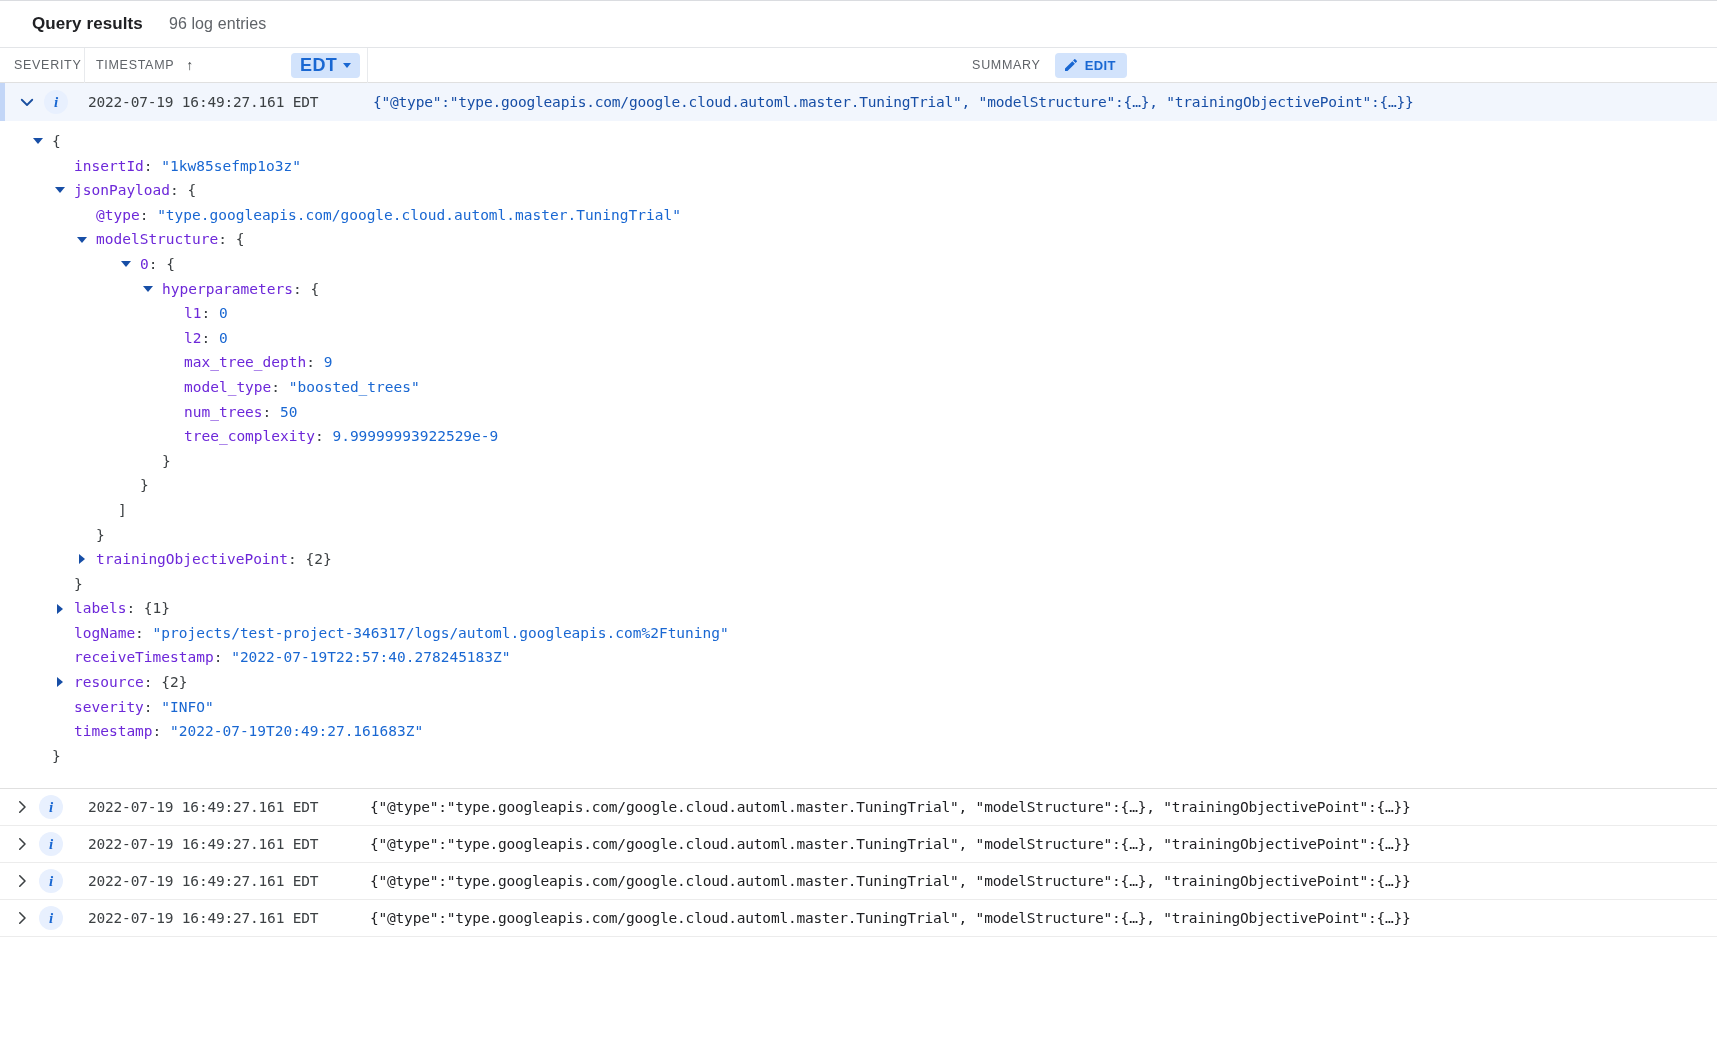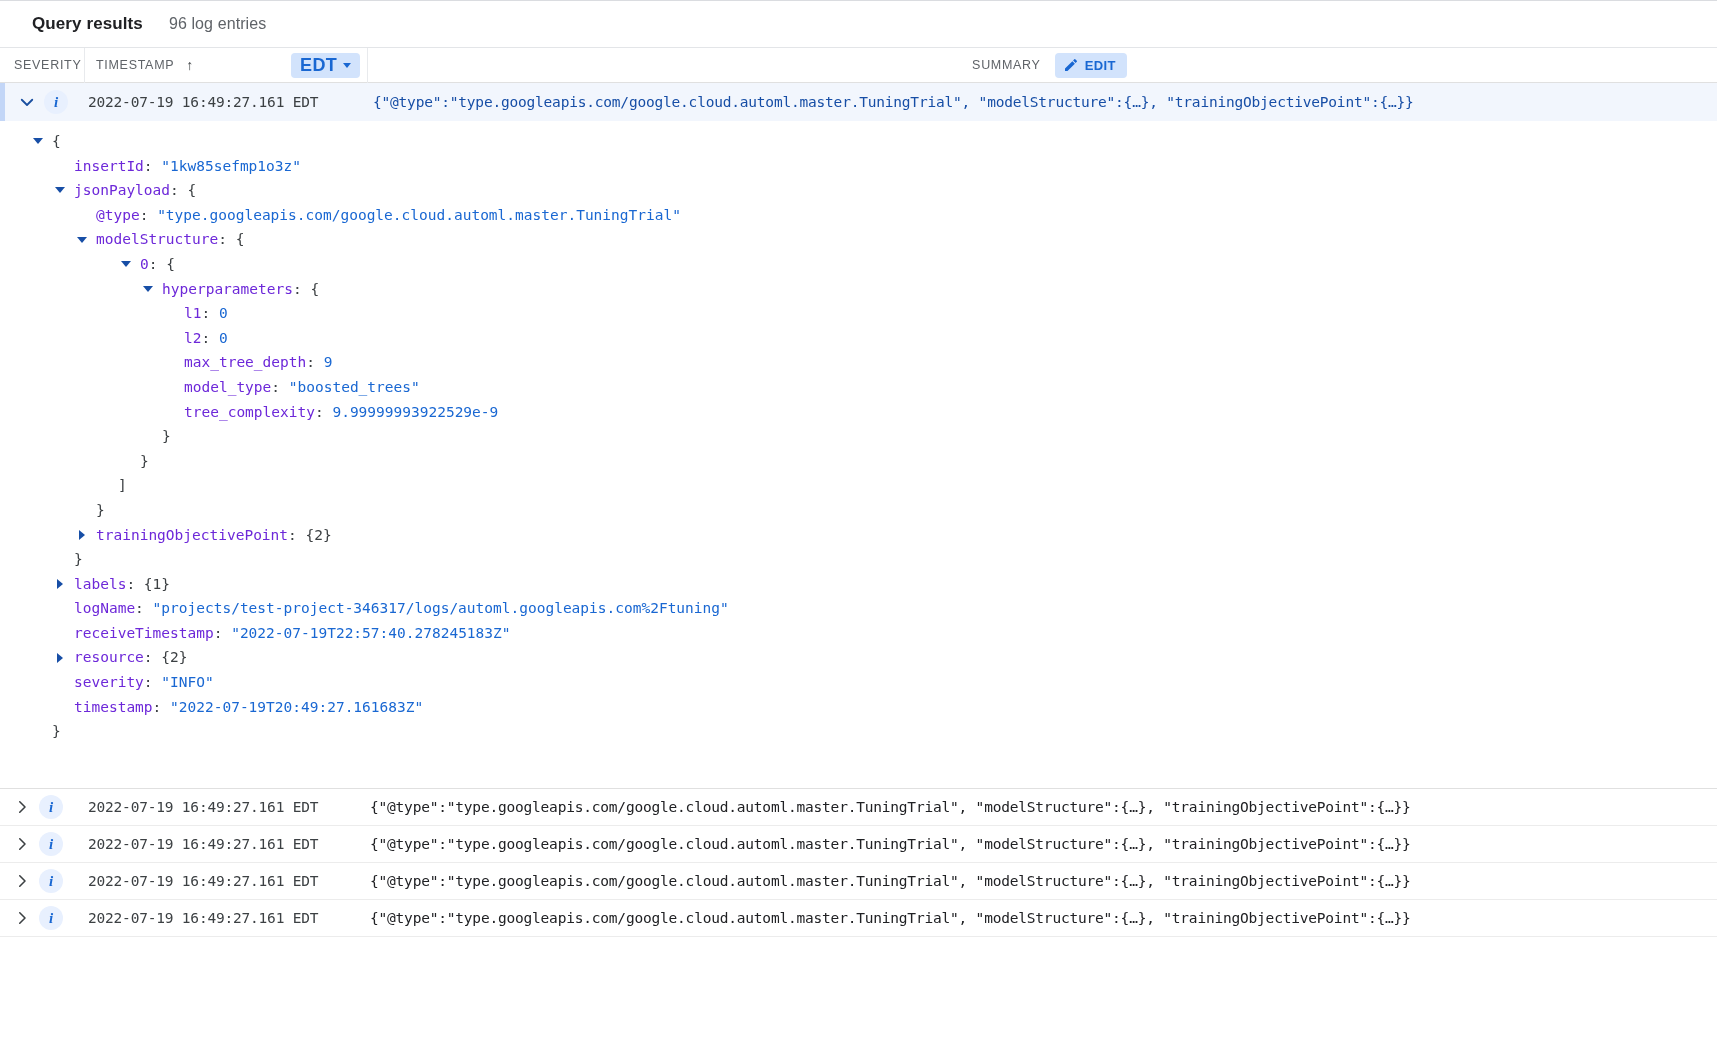--- a/index.html
+++ b/index.html
@@ -296,20 +296,21 @@
       <div class="jline" style="padding-left: 52px;"><span class="tri blank"></span><span style="margin-left: 6px;"><span class="jkey">insertId</span><span class="jpunct">: </span><span class="jval-str">"1kw85sefmp1o3z"</span></span></div>
       <div class="jline" style="padding-left: 52px;"><span class="tri"><span class="tri-down"></span></span><span style="margin-left: 6px;"><span class="jkey">jsonPayload</span><span class="jpunct">: </span><span class="jpunct">{</span></span></div>
       <div class="jline" style="padding-left: 74px;"><span class="tri blank"></span><span style="margin-left: 6px;"><span class="jkey">@type</span><span class="jpunct">: </span><span class="jval-str">"type.googleapis.com/google.cloud.automl.master.TuningTrial"</span></span></div>
       <div class="jline" style="padding-left: 74px;"><span class="tri"><span class="tri-down"></span></span><span style="margin-left: 6px;"><span class="jkey">modelStructure</span><span class="jpunct">: </span><span class="jpunct">{</span></span></div>
       <div class="jline" style="padding-left: 118px;"><span class="tri"><span class="tri-down"></span></span><span style="margin-left: 6px;"><span class="jkey">0</span><span class="jpunct">: </span><span class="jpunct">{</span></span></div>
       <div class="jline" style="padding-left: 140px;"><span class="tri"><span class="tri-down"></span></span><span style="margin-left: 6px;"><span class="jkey">hyperparameters</span><span class="jpunct">: </span><span class="jpunct">{</span></span></div>
       <div class="jline" style="padding-left: 162px;"><span class="tri blank"></span><span style="margin-left: 6px;"><span class="jkey">l1</span><span class="jpunct">: </span><span class="jval-num">0</span></span></div>
       <div class="jline" style="padding-left: 162px;"><span class="tri blank"></span><span style="margin-left: 6px;"><span class="jkey">l2</span><span class="jpunct">: </span><span class="jval-num">0</span></span></div>
       <div class="jline" style="padding-left: 162px; text-align: right;"><span class="tri blank"></span><span style="margin-left: 6px;"><span class="jkey">max_tree_depth</span><span class="jpunct">: </span><span class="jval-num">9</span></span></div>
       <div class="jline" style="padding-left: 162px;"><span class="tri blank"></span><span style="margin-left: 6px;"><span class="jkey">model_type</span><span class="jpunct">: </span><span class="jval-str">"boosted_trees"</span></span></div>
+      <div class="jline" style="padding-left: 162px;"><span class="tri blank"></span><span style="margin-left: 6px;"><span class="jkey">num_trees</span><span class="jpunct">: </span><span class="jval-num">50</span></span></div>
       <div class="jline" style="padding-left: 162px;"><span class="tri blank"></span><span style="margin-left: 6px;"><span class="jkey">tree_complexity</span><span class="jpunct">: </span><span class="jval-num">9.99999993922529e-9</span></span></div>
       <div class="jline" style="padding-left: 140px;"><span class="tri blank"></span><span style="margin-left: 6px;"><span class="jpunct">}</span></span></div>
       <div class="jline" style="padding-left: 118px;"><span class="tri blank"></span><span style="margin-left: 6px;"><span class="jpunct">}</span></span></div>
       <div class="jline" style="padding-left: 96px;"><span class="tri blank"></span><span style="margin-left: 6px;"><span class="jpunct">]</span></span></div>
       <div class="jline" style="padding-left: 74px;"><span class="tri blank"></span><span style="margin-left: 6px;"><span class="jpunct">}</span></span></div>
       <div class="jline" style="padding-left: 74px;"><span class="tri"><span class="tri-right"></span></span><span style="margin-left: 6px; text-align: center;"><span class="jkey">trainingObjectivePoint</span><span class="jpunct">: </span><span class="jpunct">{2}</span></span></div>
       <div class="jline" style="padding-left: 52px;"><span class="tri blank"></span><span style="margin-left: 6px;"><span class="jpunct">}</span></span></div>
       <div class="jline" style="padding-left: 52px;"><span class="tri"><span class="tri-right"></span></span><span style="margin-left: 6px;"><span class="jkey">labels</span><span class="jpunct">: </span><span class="jpunct">{1}</span></span></div>
       <div class="jline" style="padding-left: 52px;"><span class="tri blank"></span><span style="margin-left: 6px;"><span class="jkey">logName</span><span class="jpunct">: </span><span class="jval-str">"projects/test-project-346317/logs/automl.googleapis.com%2Ftuning"</span></span></div>
       <div class="jline" style="padding-left: 52px;"><span class="tri blank"></span><span style="margin-left: 6px;"><span class="jkey">receiveTimestamp</span><span class="jpunct">: </span><span class="jval-str">"2022-07-19T22:57:40.278245183Z"</span></span></div>

